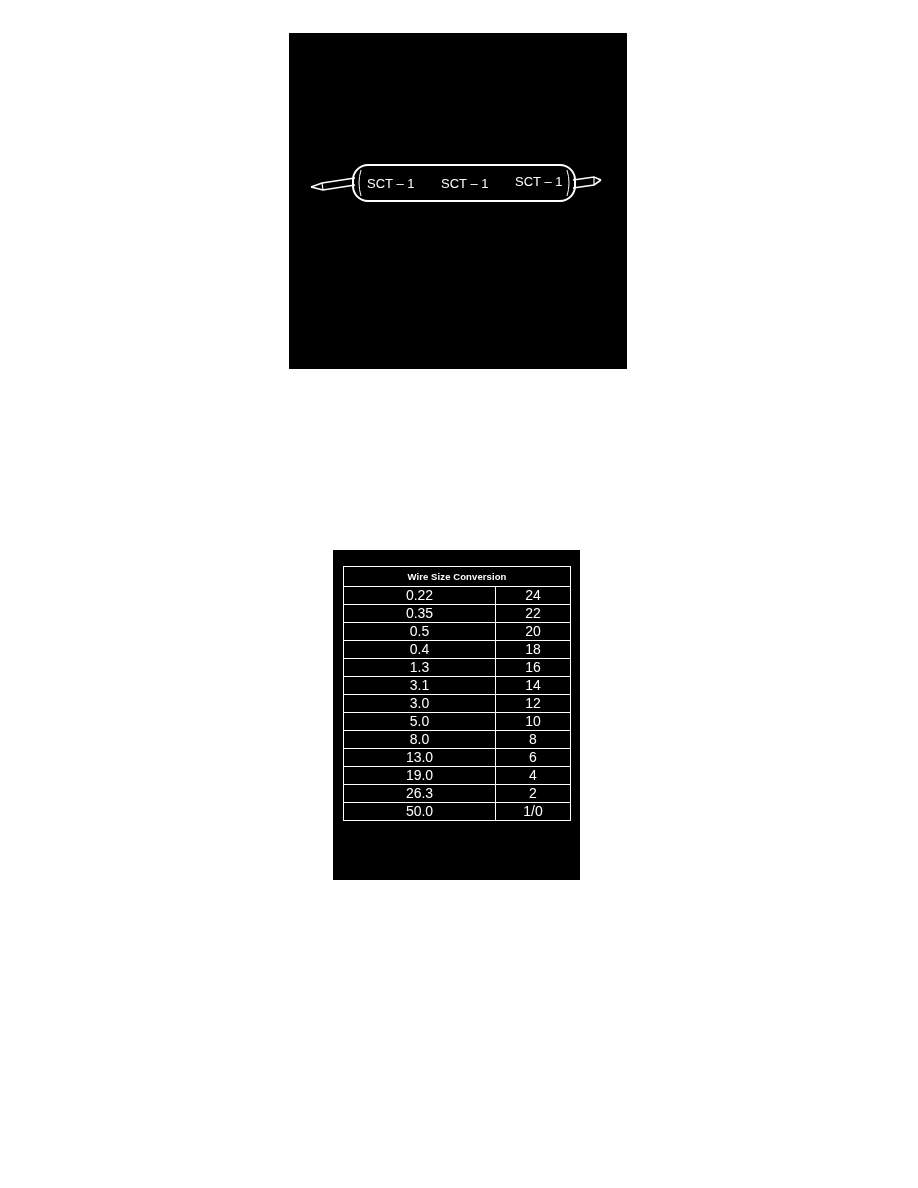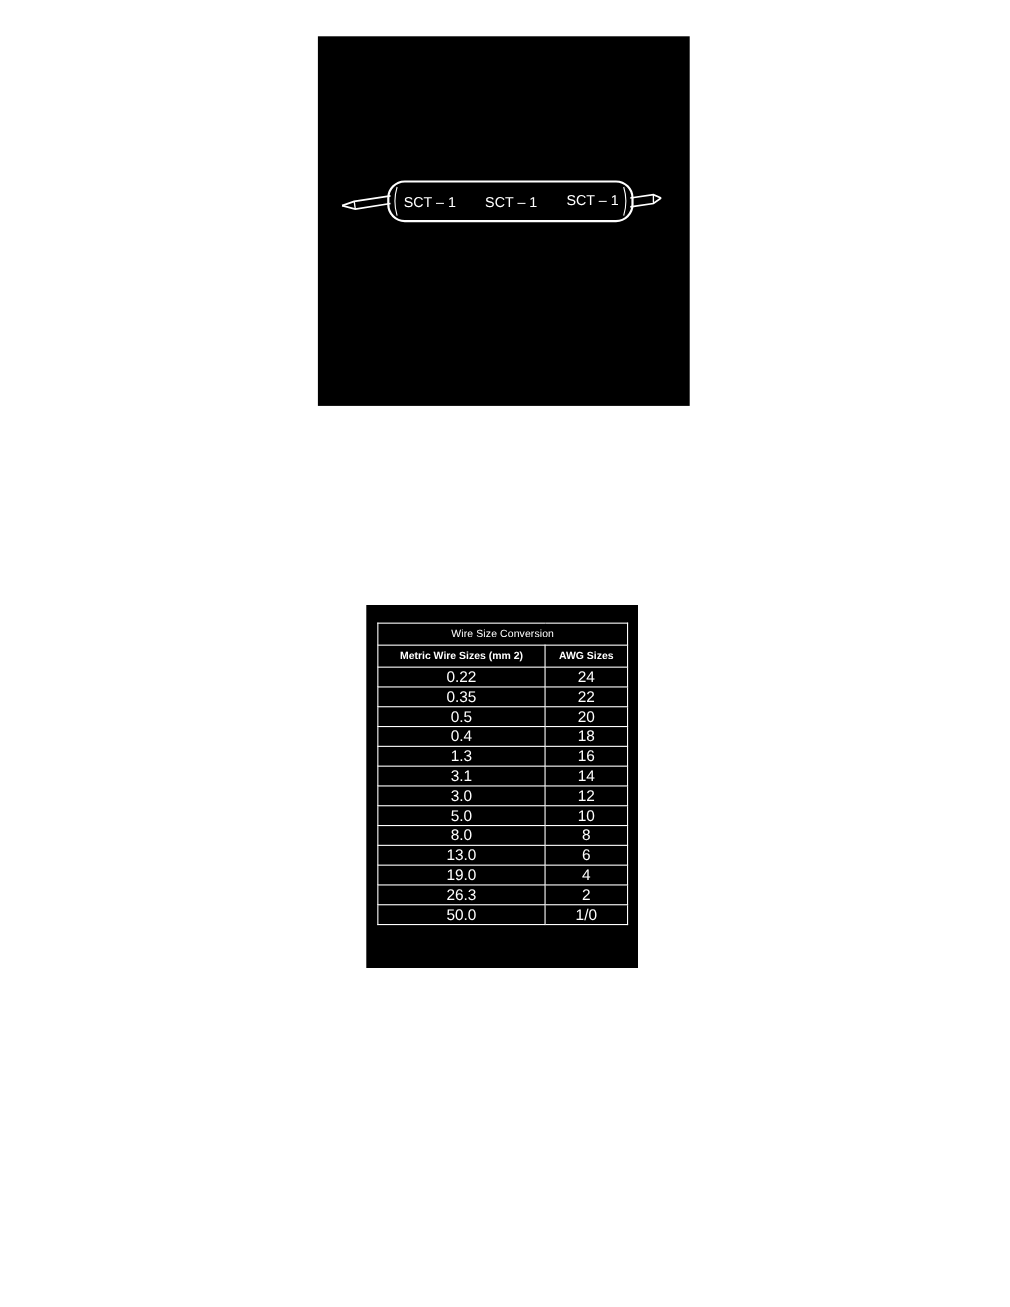--- a/index.html
+++ b/index.html
@@ -55,21 +55,21 @@
     border: 1px solid #ffffff;
     color: #ffffff;
     background: #000000;
     font-size: 14px;
     line-height: 11px;
     text-align: center;
     padding: 3px 0 3px 0;
     font-weight: normal;
   }
   #wire-table th.title-cell {
-    font-weight: normal;
+    font-weight: bold;
     font-size: 9.5px;
     padding: 4px 0 4px 0;
     letter-spacing: 0.1px;
     margin-top: 39px;
   }
   #wire-table th.col-head {
     font-weight: bold;
     font-size: 9.5px;
     padding: 4px 0 4px 0;
   }
@@ -105,24 +105,20 @@
 
 <div id="wire-size-figure">
   <table id="wire-table">
     <colgroup>
       <col class="c-metric">
       <col class="c-awg">
     </colgroup>
     <thead>
       <tr>
         <th class="title-cell" colspan="2">Wire Size Conversion</th>
-      </tr>
-      <tr>
-        <th class="col-head">Metric Wire Sizes (mm 2)</th>
-        <th class="col-head">AWG Sizes</th>
       </tr>
     </thead>
     <tbody id="wire-table-body">
         <tr>
           <td>0.22</td>
           <td>24</td>
         </tr>
         <tr>
           <td>0.35</td>
           <td>22</td>

